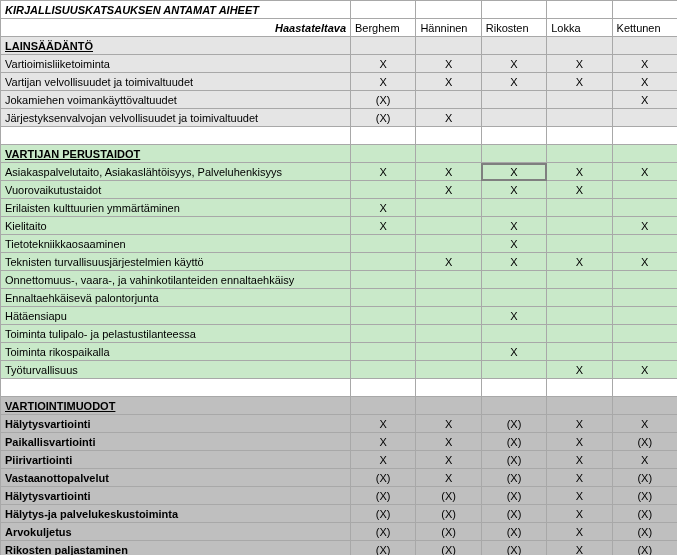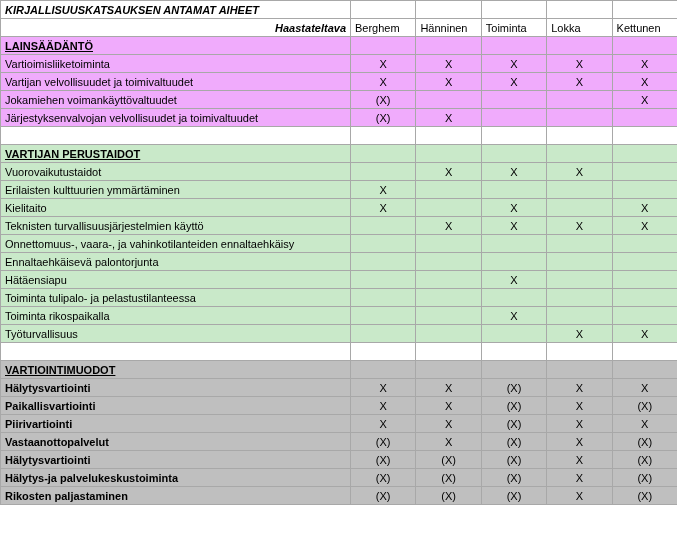--- a/index.html
+++ b/index.html
@@ -28,21 +28,21 @@
   }
   td.center { text-align: center; }
   td.bold   { font-weight: bold; }
   td.italic { font-style: italic; }
   td.under  { text-decoration: underline; }
   td.right  { text-align: right; padding-left: 28px; }
 
   td.title  { font-weight: bold; font-style: italic; }
 
   
-  .bg-blue   { background: #f0abfc; }
+  .bg-blue   { background: #e5e5e5; }
   .bg-green  { background: #c9e9c9; }
   .bg-gray   { background: #bfbfbf; }
 
   
   td.selected { outline: 2px solid #7f7f7f; outline-offset: -2px; }
 </style>
 </head>
 <body>
 
 <table>
@@ -60,21 +60,21 @@
         <td></td>
         <td></td>
         <td></td>
         <td></td>
         <td></td>
       </tr>
       <tr>
         <td class="bold italic right">Haastateltava</td>
         <td>Berghem</td>
         <td>Hänninen</td>
-        <td>Toiminta</td>
+        <td>Rikosten</td>
         <td>Lokka</td>
         <td>Kettunen</td>
       </tr>
       <tr>
         <td class="bg-blue bold under">LAINSÄÄDÄNTÖ</td>
         <td class="bg-blue"></td>
         <td class="bg-blue"></td>
         <td class="bg-blue"></td>
         <td class="bg-blue"></td>
         <td class="bg-blue"></td>
@@ -121,20 +121,28 @@
       </tr>
       <tr>
         <td class="bg-green bold under">VARTIJAN PERUSTAIDOT</td>
         <td class="bg-green"></td>
         <td class="bg-green"></td>
         <td class="bg-green"></td>
         <td class="bg-green"></td>
         <td class="bg-green"></td>
       </tr>
       <tr>
+        <td class="bg-green">Asiakaspalvelutaito, Asiakaslähtöisyys, Palveluhenkisyys</td>
+        <td class="bg-green center">X</td>
+        <td class="bg-green center">X</td>
+        <td class="bg-green center selected">X</td>
+        <td class="bg-green center">X</td>
+        <td class="bg-green center">X</td>
+      </tr>
+      <tr>
         <td class="bg-green">Vuorovaikutustaidot</td>
         <td class="bg-green center"></td>
         <td class="bg-green center">X</td>
         <td class="bg-green center">X</td>
         <td class="bg-green center">X</td>
         <td class="bg-green center"></td>
       </tr>
       <tr>
         <td class="bg-green">Erilaisten kulttuurien ymmärtäminen</td>
         <td class="bg-green center">X</td>
@@ -145,20 +153,28 @@
       </tr>
       <tr>
         <td class="bg-green">Kielitaito</td>
         <td class="bg-green center">X</td>
         <td class="bg-green center"></td>
         <td class="bg-green center">X</td>
         <td class="bg-green center"></td>
         <td class="bg-green center">X</td>
       </tr>
       <tr>
+        <td class="bg-green">Tietotekniikkaosaaminen</td>
+        <td class="bg-green center"></td>
+        <td class="bg-green center"></td>
+        <td class="bg-green center">X</td>
+        <td class="bg-green center"></td>
+        <td class="bg-green center"></td>
+      </tr>
+      <tr>
         <td class="bg-green">Teknisten turvallisuusjärjestelmien käyttö</td>
         <td class="bg-green center"></td>
         <td class="bg-green center">X</td>
         <td class="bg-green center">X</td>
         <td class="bg-green center">X</td>
         <td class="bg-green center">X</td>
       </tr>
       <tr>
         <td class="bg-green">Onnettomuus-, vaara-, ja vahinkotilanteiden ennaltaehkäisy</td>
         <td class="bg-green center"></td>
@@ -258,20 +274,28 @@
       <tr>
         <td class="bg-gray bold">Hälytysvartiointi</td>
         <td class="bg-gray center">(X)</td>
         <td class="bg-gray center">(X)</td>
         <td class="bg-gray center">(X)</td>
         <td class="bg-gray center">X</td>
         <td class="bg-gray center">(X)</td>
       </tr>
       <tr>
         <td class="bg-gray bold">Hälytys-ja palvelukeskustoiminta</td>
+        <td class="bg-gray center">(X)</td>
+        <td class="bg-gray center">(X)</td>
+        <td class="bg-gray center">(X)</td>
+        <td class="bg-gray center">X</td>
+        <td class="bg-gray center">(X)</td>
+      </tr>
+      <tr>
+        <td class="bg-gray bold">Arvokuljetus</td>
         <td class="bg-gray center">(X)</td>
         <td class="bg-gray center">(X)</td>
         <td class="bg-gray center">(X)</td>
         <td class="bg-gray center">X</td>
         <td class="bg-gray center">(X)</td>
       </tr>
       <tr>
         <td class="bg-gray bold">Rikosten paljastaminen</td>
         <td class="bg-gray center">(X)</td>
         <td class="bg-gray center">(X)</td>

